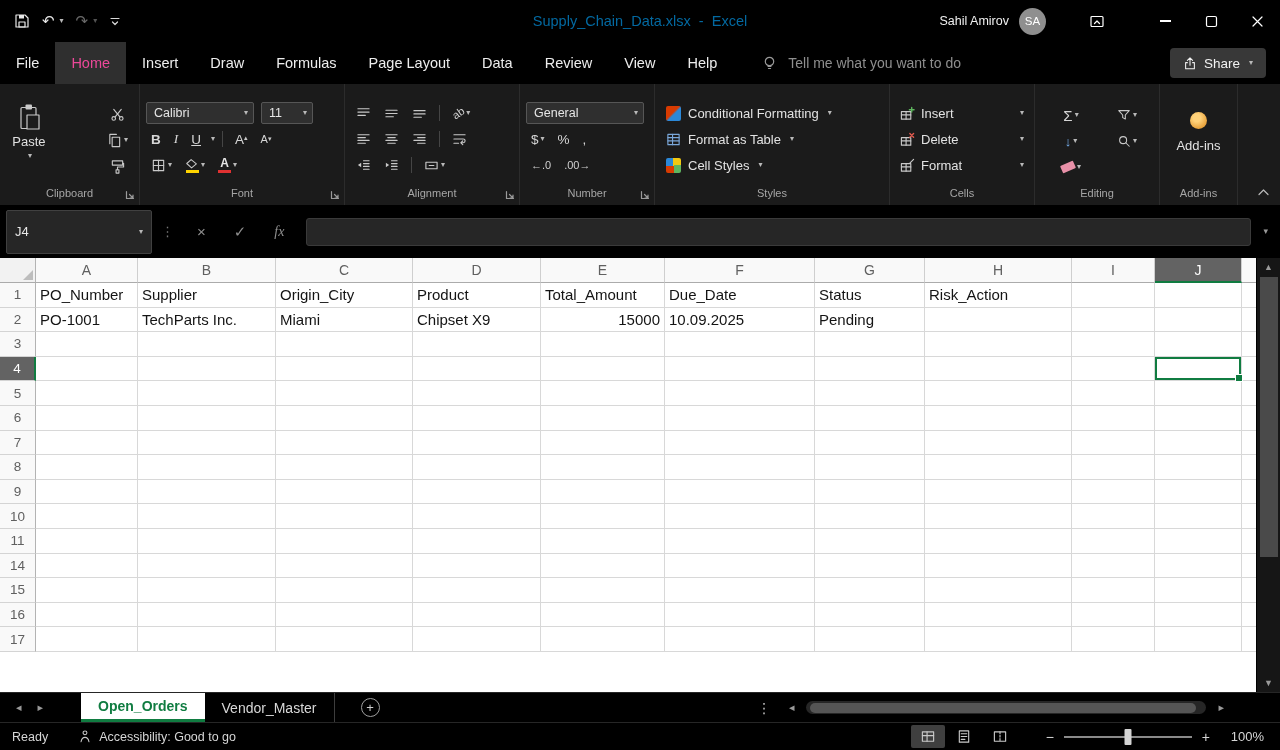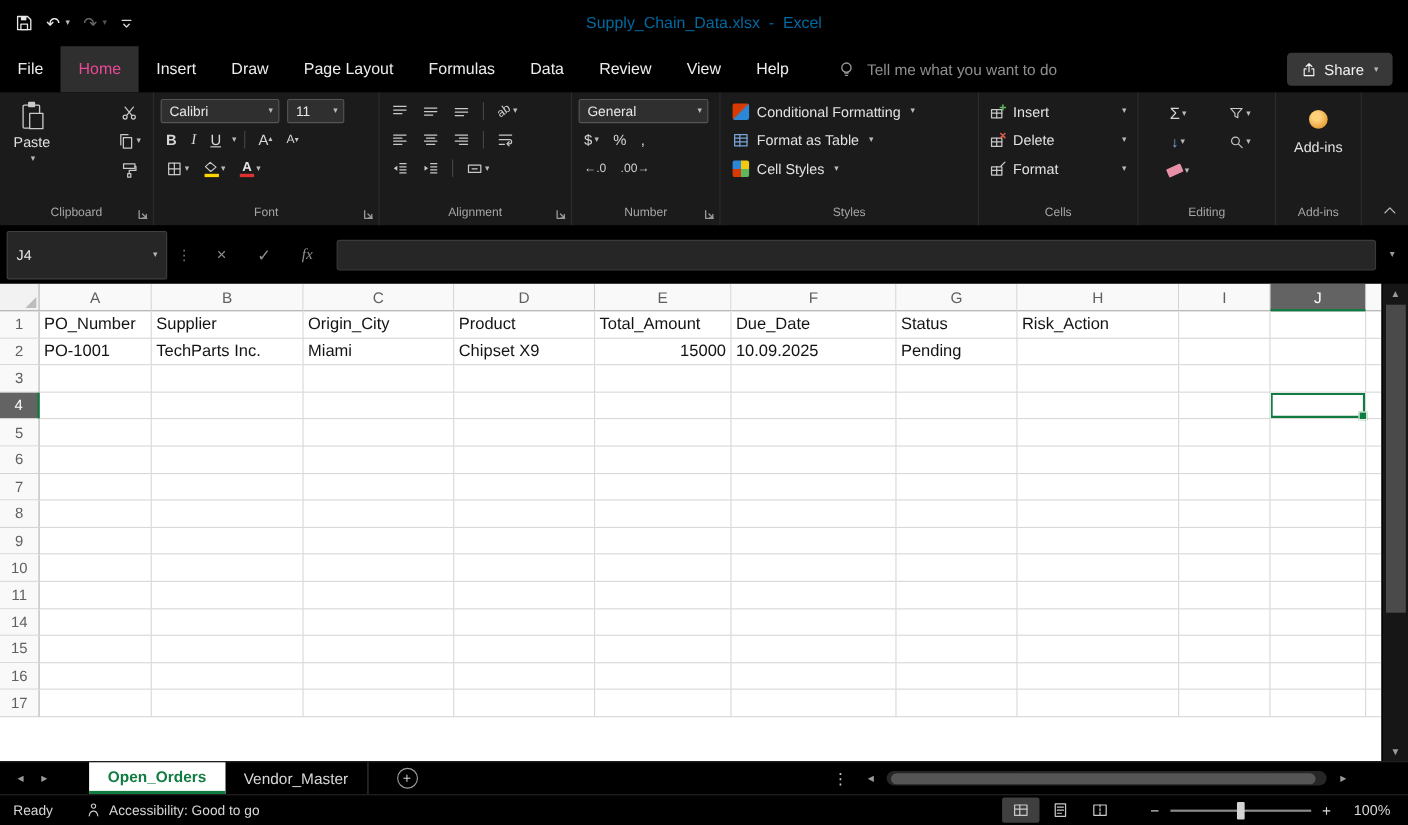--- a/index.html
+++ b/index.html
@@ -26,21 +26,21 @@
   .menubar{position:absolute;top:42px;left:0;right:0;height:42px;display:flex;align-items:center;background:#000;}
   .mtab{display:flex;align-items:center;height:100%;padding:0 16px;font-size:14.5px;color:#ededed;}
   .mtab.active{background:#2f2f2f;color:#ec4899;}
   .tellme{display:flex;align-items:center;gap:10px;margin-left:28px;color:#8f8f8f;font-size:14px;}
   .share-btn{margin-left:auto;margin-right:14px;display:flex;align-items:center;gap:7px;height:30px;
              padding:0 13px;background:#383838;border-radius:4px;color:#f2f2f2;font-size:13.5px;}
 
   
   .ribbon{position:absolute;top:84px;left:0;right:0;height:121px;background:#1b1b1b;display:flex;}
   .rgroup{position:relative;border-right:1px solid #2c2c2c;display:flex;flex-direction:column;}
-  .rg-content{height:100px;padding:4px 6px 0;display:flex;flex-direction:column;}
+  .rg-content{height:100px;padding:16px 6px 0;display:flex;flex-direction:column;}
   .rg-content.clip{flex-direction:row;gap:44px;}
   .rg-label{height:21px;text-align:center;font-size:11px;color:#a6a6a6;line-height:18px;}
   .launcher{position:absolute;right:4px;bottom:5px;}
   .rrow{height:26px;display:flex;align-items:center;gap:3px;}
   svg.i{fill:none;stroke:#c9c9c9;stroke-width:1.2;stroke-linecap:round;stroke-linejoin:round;}
   .ric{display:inline-flex;align-items:center;justify-content:center;}
   .rbtn{color:#d6d6d6;font-size:13.5px;padding:1px 5px;display:inline-flex;align-items:center;border-radius:2px;}
   .bold{font-weight:bold;}
   .italic{font-style:italic;font-family:"Liberation Serif",serif;}
   .underline{text-decoration:underline;}
@@ -159,29 +159,54 @@
         <span class="chev">▾</span>
       </span>
       <span class="qat-btn">
         <svg class="i" width="12" height="11" viewBox="0 0 12 11" style="stroke:#d8d8d8">
             <path d="M2 2.5h8"></path>
             <path d="M3.5 6l2.5 2.5L8.5 6"></path>
           </svg>
       </span>
     </div>
     <div class="wtitle">Supply_Chain_Data.xlsx  -  Excel</div>
+    <div class="tb-right">
+      <span class="uname">Sahil Amirov</span>
+      <span class="avatar">
+          <span>SA</span>
+        </span>
+      <span class="wc-btn wc-rdo">
+        <svg class="i" width="16" height="15" viewBox="0 0 16 15" style="stroke:#fff">
+            <rect x="2" y="2.5" width="12" height="10" rx="1"></rect>
+            <path d="M5.5 9.5L8 7l2.5 2.5"></path>
+          </svg>
+      </span>
+      <span class="wc-btn">
+          <span class="minline"></span>
+        </span>
+      <span class="wc-btn">
+        <svg class="i" width="13" height="13" viewBox="0 0 13 13" style="stroke:#fff">
+            <rect x="1.5" y="1.5" width="10" height="10" rx="1.5"></rect>
+          </svg>
+      </span>
+      <span class="wc-btn">
+        <svg class="i" width="13" height="13" viewBox="0 0 13 13" style="stroke:#fff">
+            <path d="M2 2l9 9M11 2l-9 9"></path>
+          </svg>
+      </span>
+    </div>
   </div>
 
   <div class="menubar">
     <span class="mtab">File</span>
     <span class="mtab active">Home</span>
     <span class="mtab">Insert</span>
     <span class="mtab">Draw</span>
+    <span class="mtab">Formulas</span>
     <span class="mtab">Page Layout</span>
-    <span class="mtab">Formulas</span>
     <span class="mtab">Data</span>
     <span class="mtab">Review</span>
     <span class="mtab">View</span>
     <span class="mtab">Help</span>
     <span class="tellme">
       <svg class="i" width="17" height="17" viewBox="0 0 17 17" style="stroke:#9a9a9a">
           <circle cx="8.5" cy="6.5" r="4.2"></circle>
           <path d="M7 11.5h3M7.5 13.5h2"></path>
         </svg>
       <span>Tell me what you want to do</span>

